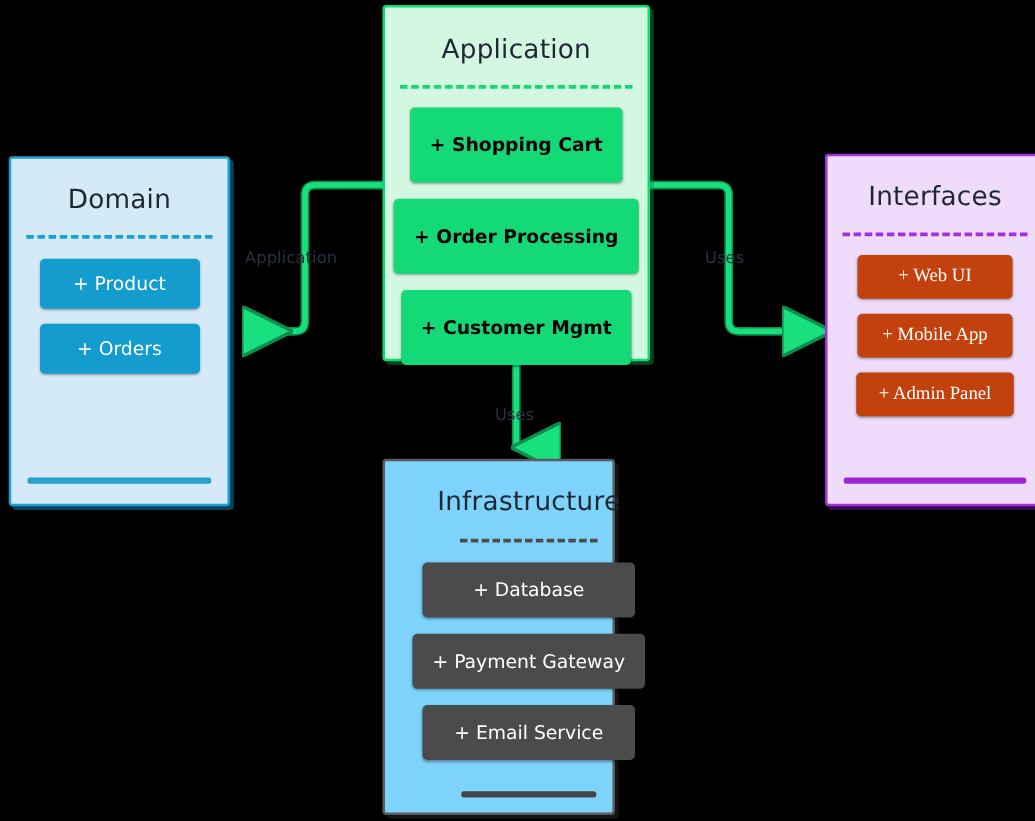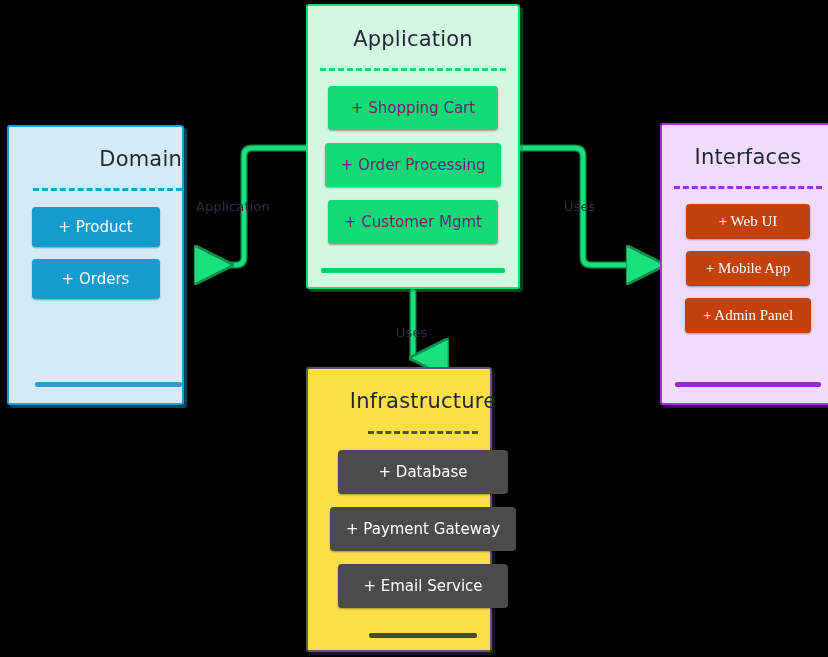--- a/index.html
+++ b/index.html
@@ -68,21 +68,20 @@
     width: calc(100% - 26px);
   }
 
   
   #pkg-domain {
     left: 7px; top: 125px;
     width: 177px; height: 280px;
     background: #d4eaf6;
     border: 2.5px solid #18a0d8;
     box-shadow: 3px 3px 0 rgba(20,120,165,.55);
-    align-items: flex-end;
   }
   #pkg-domain .pkg-title { margin-top: 20px; }
   #pkg-domain .pkg-divider { border-top-color: #18a0d8; margin-top: 17px; }
   #pkg-domain .pkg-items { margin-top: 16px; gap: 12px; }
   #pkg-domain .pkg-item {
     background: #139ccd; height: 40px; padding: 0 16px; min-width: 128px;
   }
   #pkg-domain .pkg-footbar { background: #2a9fcc; margin-top: auto; margin-bottom: 16px; }
 
   
@@ -90,22 +89,22 @@
     left: 306px; top: 4px;
     width: 214px; height: 285px;
     background: #d4f7e2;
     border: 2.5px solid #05e070;
     box-shadow: 3px 3px 0 rgba(0,150,70,.45);
   }
   #pkg-application .pkg-title { margin-top: 21px; }
   #pkg-application .pkg-divider { border-top-color: #13d96e; margin-top: 17px; }
   #pkg-application .pkg-items { margin-top: 15px; gap: 13px; }
   #pkg-application .pkg-item {
-    background: #14d977; height: 44px; padding: 0 16px; min-width: 170px;
-    color: #701a75; font-weight: 400;
+    background: #14d977; height: 60px; padding: 0 16px; min-width: 170px;
+    color: #000000; font-weight: 700;
   }
   #pkg-application .pkg-footbar { background: #0ccf6c; margin-top: auto; margin-bottom: 14px; }
 
   
   #pkg-interfaces {
     left: 645px; top: 123px;
     width: 176px; height: 282px;
     background: #eedcfa;
     border: 2.5px solid #a32fe0;
     box-shadow: 3px 3px 0 rgba(120,25,175,.45);
@@ -116,21 +115,21 @@
   #pkg-interfaces .pkg-items { margin-top: 15px; gap: 12px; }
   #pkg-interfaces .pkg-item {
     background: #c2410c; height: 35px; padding: 0 18px; min-width: 124px; font-family: Liberation Serif, serif;
   }
   #pkg-interfaces .pkg-footbar { background: #9b27d8; margin-top: auto; margin-bottom: 16px; }
 
   
   #pkg-infrastructure {
     left: 306px; top: 367px;
     width: 186px; height: 285px;
-    background: #fde047;
+    background: #7dd3fc;
     border: 2.5px solid #5a5a5a;
     box-shadow: 3px 3px 0 rgba(40,40,40,.5);
     padding-left: 48px;
   }
   #pkg-infrastructure .pkg-title { margin-top: 20px; }
   #pkg-infrastructure .pkg-divider { border-top-color: #4c4c4c; margin-top: 18px; }
   #pkg-infrastructure .pkg-items { margin-top: 16px; gap: 13px; }
   #pkg-infrastructure .pkg-item {
     background: #4b4b4b; height: 44px; padding: 0 16px; min-width: 170px;
   }

